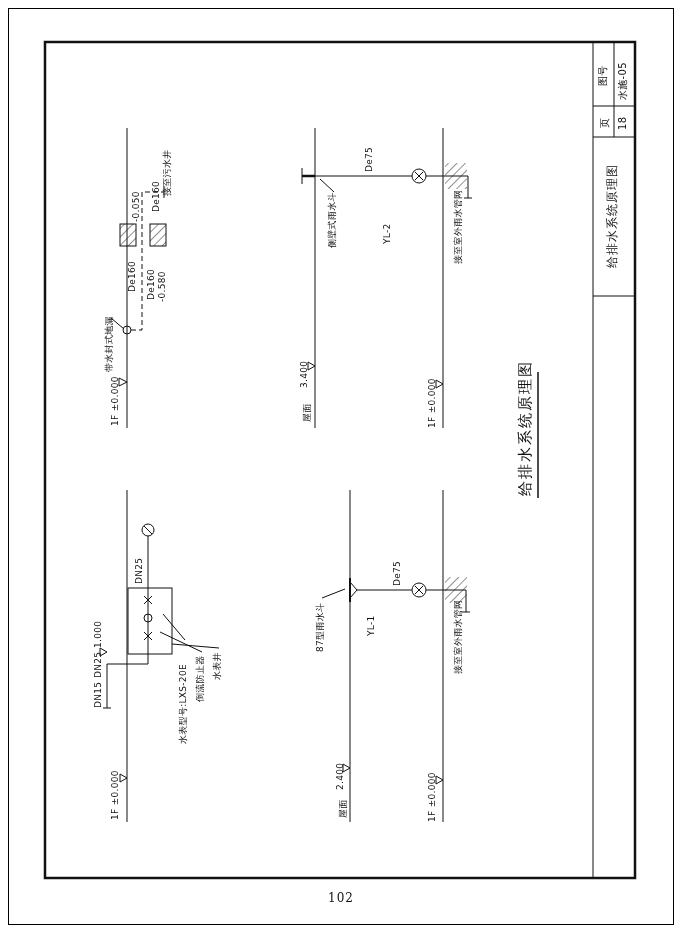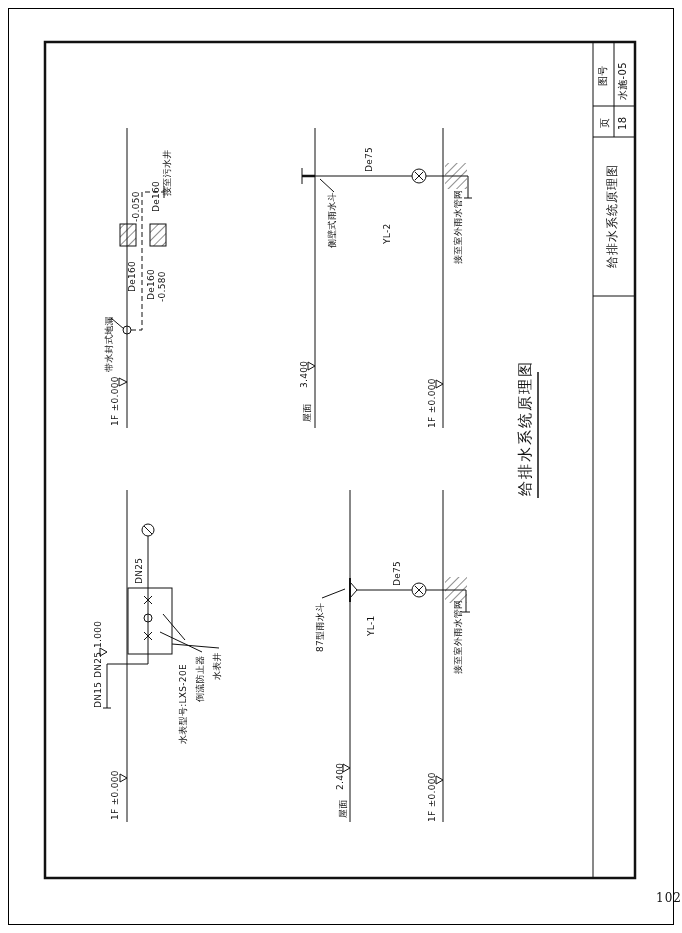--- a/index.html
+++ b/index.html
@@ -25,21 +25,21 @@
     transform-origin:0 0;
     font-size:9px;
     line-height:1;
     letter-spacing:0.3px;
     color:#111;
   }
   .vlabel-tb { font-size:10px; }
   .vlabel-lg { font-size:15px; letter-spacing:2px; }
   .page-number {
     position:absolute; left:0; top:891px; width:682px;
-    text-align:right;
+    text-align:center;
     font-family:"DejaVu Serif", serif;
     font-size:12px; letter-spacing:1px;
   }
 </style>
 </head>
 <body>
 
 <div class="sheet">
 
   <div class="outer-border"></div>

